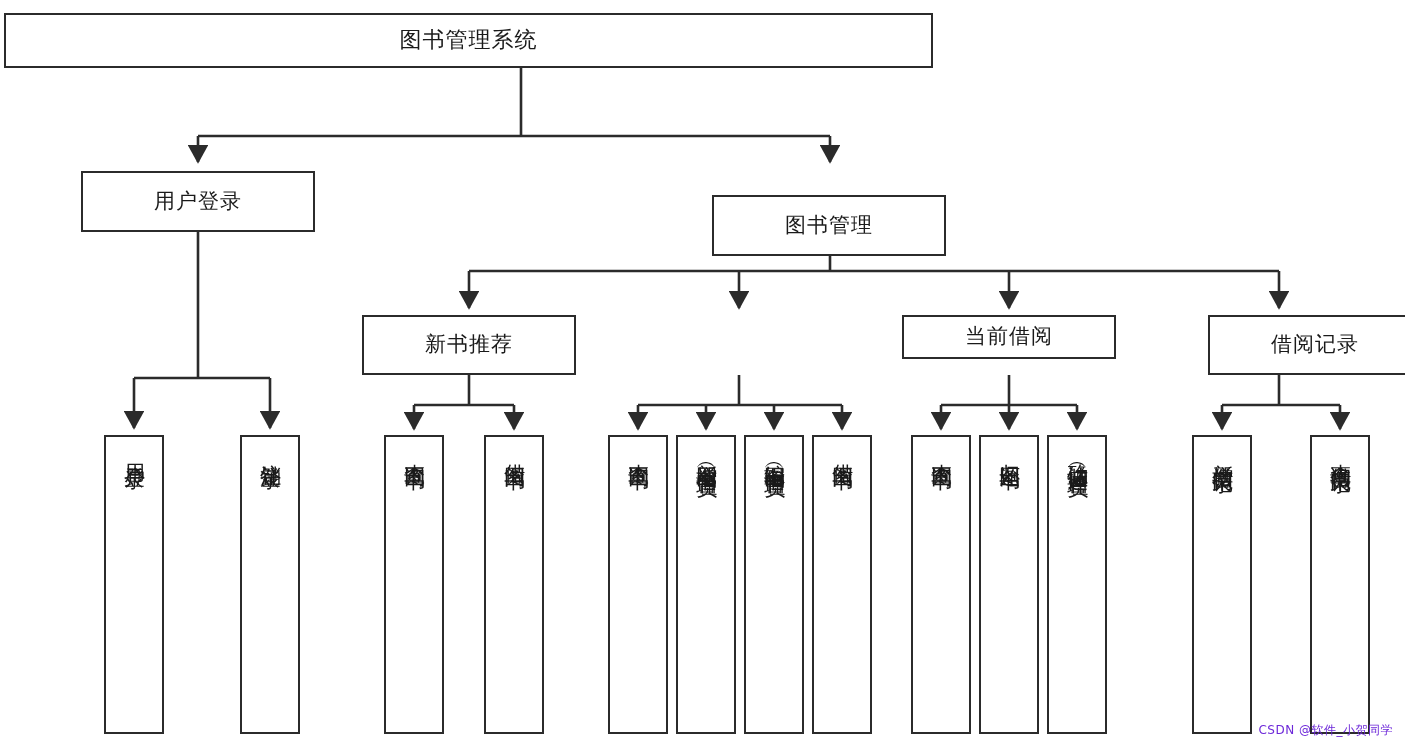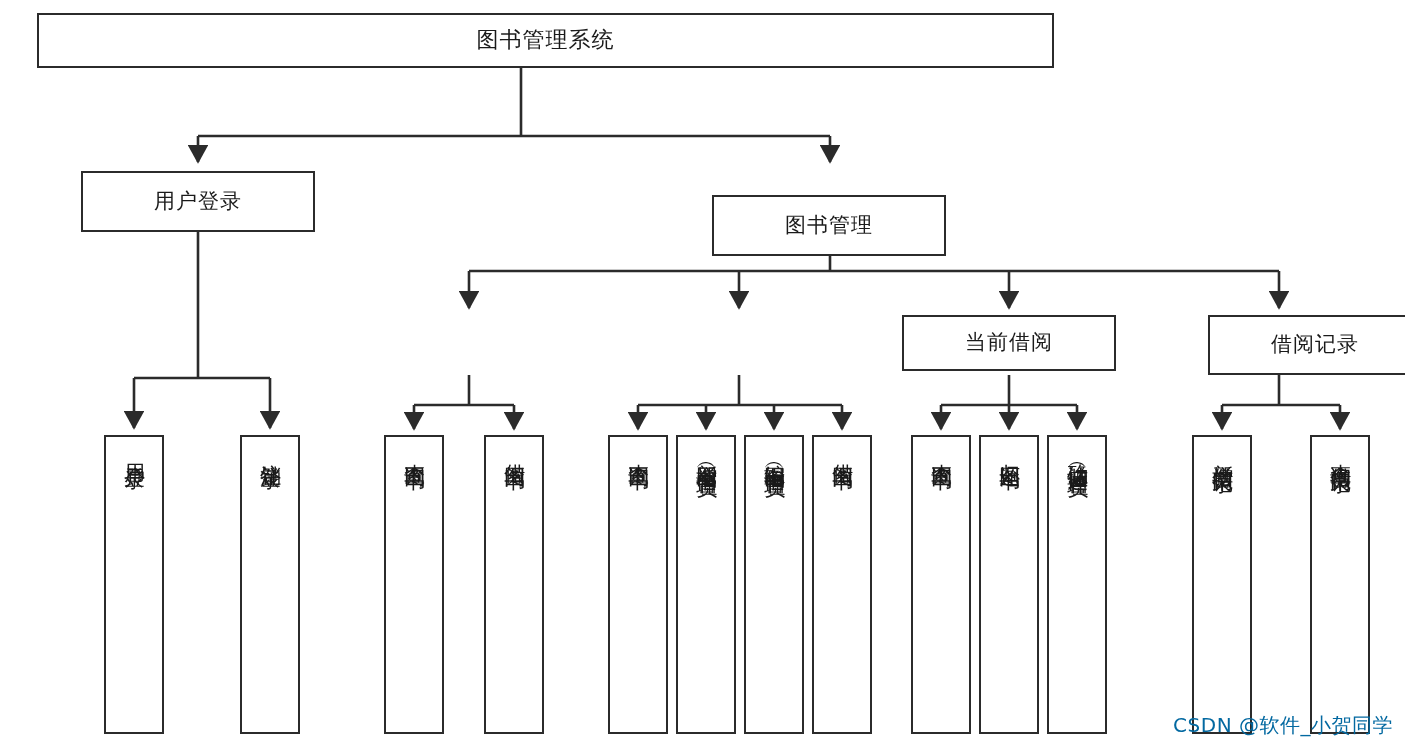--- a/index.html
+++ b/index.html
@@ -52,22 +52,22 @@
     font-size: 21px;
     line-height: 1.32;
     letter-spacing: 2px;
     white-space: nowrap;
     color: #1a1a1a;
   }
   .watermark {
     position: absolute;
     right: 12px;
     bottom: 8px;
-    font-size: 20px;
-    color: #0369a1;
+    font-size: 12px;
+    color: #6d28d9;
     letter-spacing: 0.5px;
     white-space: nowrap;
     margin-left: 48px;
   }
 </style>
 </head>
 <body>
 
 <div id="canvas">
 
@@ -114,32 +114,35 @@
       <path d="M 1009 405 L 1009 429" marker-end="url(#arrow)"></path>
       <path d="M 1077 405 L 1077 429" marker-end="url(#arrow)"></path>
 
       <path d="M 1279 375 L 1279 405"></path>
       <path d="M 1222 405 L 1340 405"></path>
       <path d="M 1222 405 L 1222 429" marker-end="url(#arrow)"></path>
       <path d="M 1340 405 L 1340 429" marker-end="url(#arrow)"></path>
     </g>
   </svg>
 
-  <div class="node horiz root" style="left:37px; top:13px; width:1017px; height:55px;">
+  <div class="node horiz root" style="left:4px; top:13px; width:929px; height:55px;">
     <span>图书管理系统</span>
   </div>
 
   <div class="node horiz" style="left:81px; top:171px; width:234px; height:61px;">
     <span>用户登录</span>
   </div>
   <div class="node horiz" style="left:712px; top:171px; width:234px; height:61px;margin-top:24px;">
     <span>图书管理</span>
   </div>
 
-  <div class="node horiz" style="left:902px; top:315px; width:214px; height:56px;">
+  <div class="node horiz" style="left:362px; top:315px; width:214px; height:60px;">
+    <span>新书推荐</span>
+  </div>
+  <div class="node horiz" style="left:902px; top:315px; width:214px; height:44px;">
     <span>当前借阅</span>
   </div>
   <div class="node horiz" style="left:1172px; top:315px; width:214px; height:60px;margin-left:36px;">
     <span>借阅记录</span>
   </div>
 
   <div class="node leaf" style="left:104px; top:435px; width:60px; height:299px;">
     <span class="vlabel">用户登录</span>
   </div>
   <div class="node leaf" style="left:240px; top:435px; width:60px; height:299px;">

